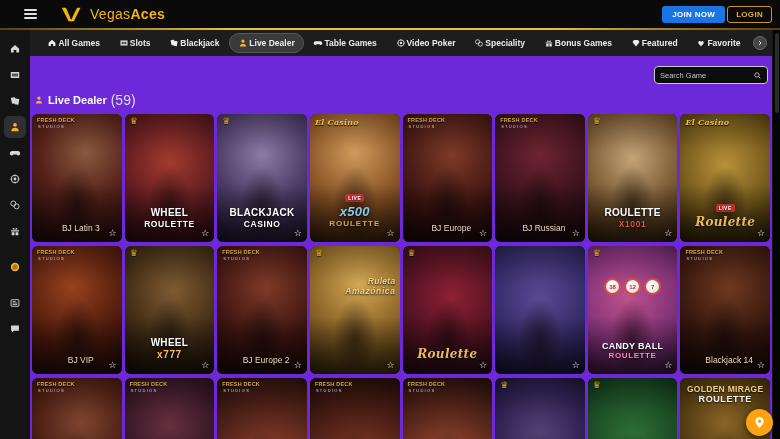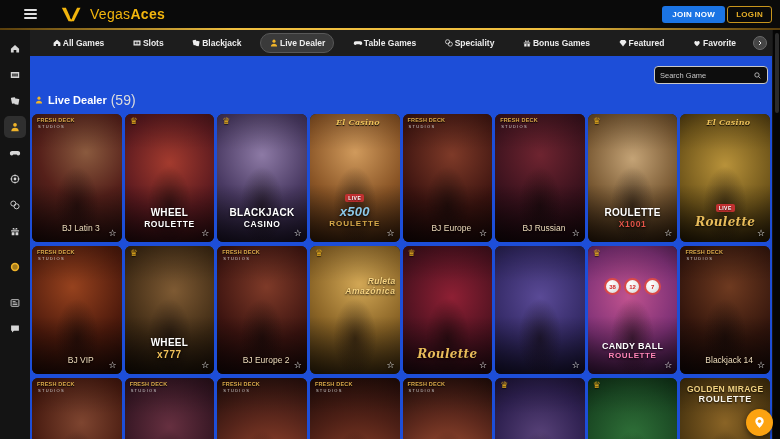--- a/index.html
+++ b/index.html
@@ -34,42 +34,42 @@
   
   .catbar { height:26px; background:#1d1d1d; display:flex; align-items:center; justify-content:space-around; padding:0 22px 0 8px; position:relative; overflow:hidden; flex:none; }
   .cat { display:flex; align-items:center; gap:1px; color:#ececec; font-size:8.5px; font-weight:bold; white-space:nowrap; padding:4px 8px; border-radius:12px; background:none; border:1px solid transparent; cursor:pointer; }
   .cat svg { width:10px; height:10px; flex:none; }
   .cat.active { background:#3a3a3a; border-color:#585858; }
   .cat.active svg { color:#f0b429; }
   .nav-chev { position:absolute; right:5px; top:6px; width:14px; height:14px; border-radius:50%; background:#454545; border:1px solid #6a6a6a; color:#fff; display:grid; place-items:center; cursor:pointer; padding:0; }
   .nav-chev svg { width:8px; height:8px; }
 
   
-  .content { flex:1; background:#1d4ed8; padding:0 2px; overflow:hidden; display:flex; flex-direction:column; }
+  .content { flex:1; background:#6d28d9; padding:0 2px; overflow:hidden; display:flex; flex-direction:column; }
   .search-row { display:flex; justify-content:flex-end; margin:10px 2px 8px 0; flex:none; }
   .search-box { width:114px; height:18px; border:1px solid #c8c8c8; border-radius:4px; background:#0d0d0d; display:flex; align-items:center; padding:0 5px; gap:4px; }
   .search-box input { flex:1; min-width:0; background:transparent; border:none; outline:none; color:#ddd; font-size:7.5px; font-family:"Liberation Sans", sans-serif; }
   .search-box input::placeholder { color:#c4c4c4; }
   .search-box svg { width:9px; height:9px; color:#e0e0e0; flex:none; cursor:pointer; }
   .heading { display:flex; align-items:center; gap:4px; margin:0 0 6px 2px; flex:none; }
   .heading svg { width:10px; height:10px; color:#f0b429; }
   .heading .t { color:#fff; font-size:11px; font-weight:bold; }
   .heading .c { color:#dcdcdc; font-size:14px; }
 
   .grid { display:grid; grid-template-columns:repeat(8,1fr); grid-auto-rows:128px; gap:4px 3px; }
 
   
   .tile { position:relative; border-radius:6px; overflow:hidden; background:#1d1d1d; cursor:pointer; }
   .art { position:absolute; inset:0; }
   .art::after { content:""; position:absolute; inset:0;
     background:radial-gradient(ellipse 30px 55px at 50% 72%, rgba(10,5,5,.55), transparent 72%),
                linear-gradient(180deg, rgba(0,0,0,.18) 0%, transparent 28%, transparent 55%, rgba(0,0,0,.6) 100%); }
   .studio { position:absolute; top:4px; left:5px; font-size:5.5px; font-weight:bold; color:#d9a94a; letter-spacing:.2px; line-height:1; text-shadow:0 1px 1px #000; }
   .studio-sub { position:absolute; top:11px; left:6px; font-size:4px; color:#cfcfcf; letter-spacing:1.3px; line-height:1; }
-  .elcasino .studio { font-family:"DejaVu Serif", serif; font-style:italic; font-size:8px; color:#ecc05a;margin-left:21px; }
+  .elcasino .studio { font-family:"DejaVu Serif", serif; font-style:italic; font-size:8px; color:#ecc05a; }
   .badge { position:absolute; top:3px; left:5px; font-size:9px; color:#e0a81e; text-shadow:0 1px 1px rgba(0,0,0,.7); line-height:1; }
   .art-text { position:absolute; left:2px; right:2px; bottom:13px; text-align:center; line-height:1.2; text-shadow:0 1px 2px rgba(0,0,0,.85); }
   .live { display:inline-block; background:#c23030; color:#fff; font-size:5px; font-weight:bold; padding:1px 3px; border-radius:2px; margin-bottom:1px; letter-spacing:.5px; }
   .l1 { display:block; font-weight:bold; color:#fff; font-size:10px; letter-spacing:.3px; }
   .l2 { display:block; font-weight:bold; color:#fff; font-size:8.5px; letter-spacing:.6px; }
   .elcasino .l1 { color:#8cc8e8; font-style:italic; font-size:13px; }
   .elcasino .l2 { color:#d8aa4a; font-size:8px; letter-spacing:1px; }
   .script .l1 { font-family:"DejaVu Serif", serif; font-style:italic; font-size:12px; color:#e8bc5a; font-weight:bold; }
   .x1001 .l2 { color:#e25448; }
   .x777 .l2 { color:#f2c25a; font-size:10px; }
@@ -285,20 +285,26 @@
             <span>Live Dealer</span>
           </button>
         <button class="cat">
             <svg>
               <use href="#i-gamepad"></use>
             </svg>
             <span>Table Games</span>
           </button>
         <button class="cat">
             <svg>
+              <use href="#i-chip"></use>
+            </svg>
+            <span>Video Poker</span>
+          </button>
+        <button class="cat">
+            <svg>
               <use href="#i-coins"></use>
             </svg>
             <span>Speciality</span>
           </button>
         <button class="cat">
             <svg>
               <use href="#i-gift"></use>
             </svg>
             <span>Bonus Games</span>
           </button>

